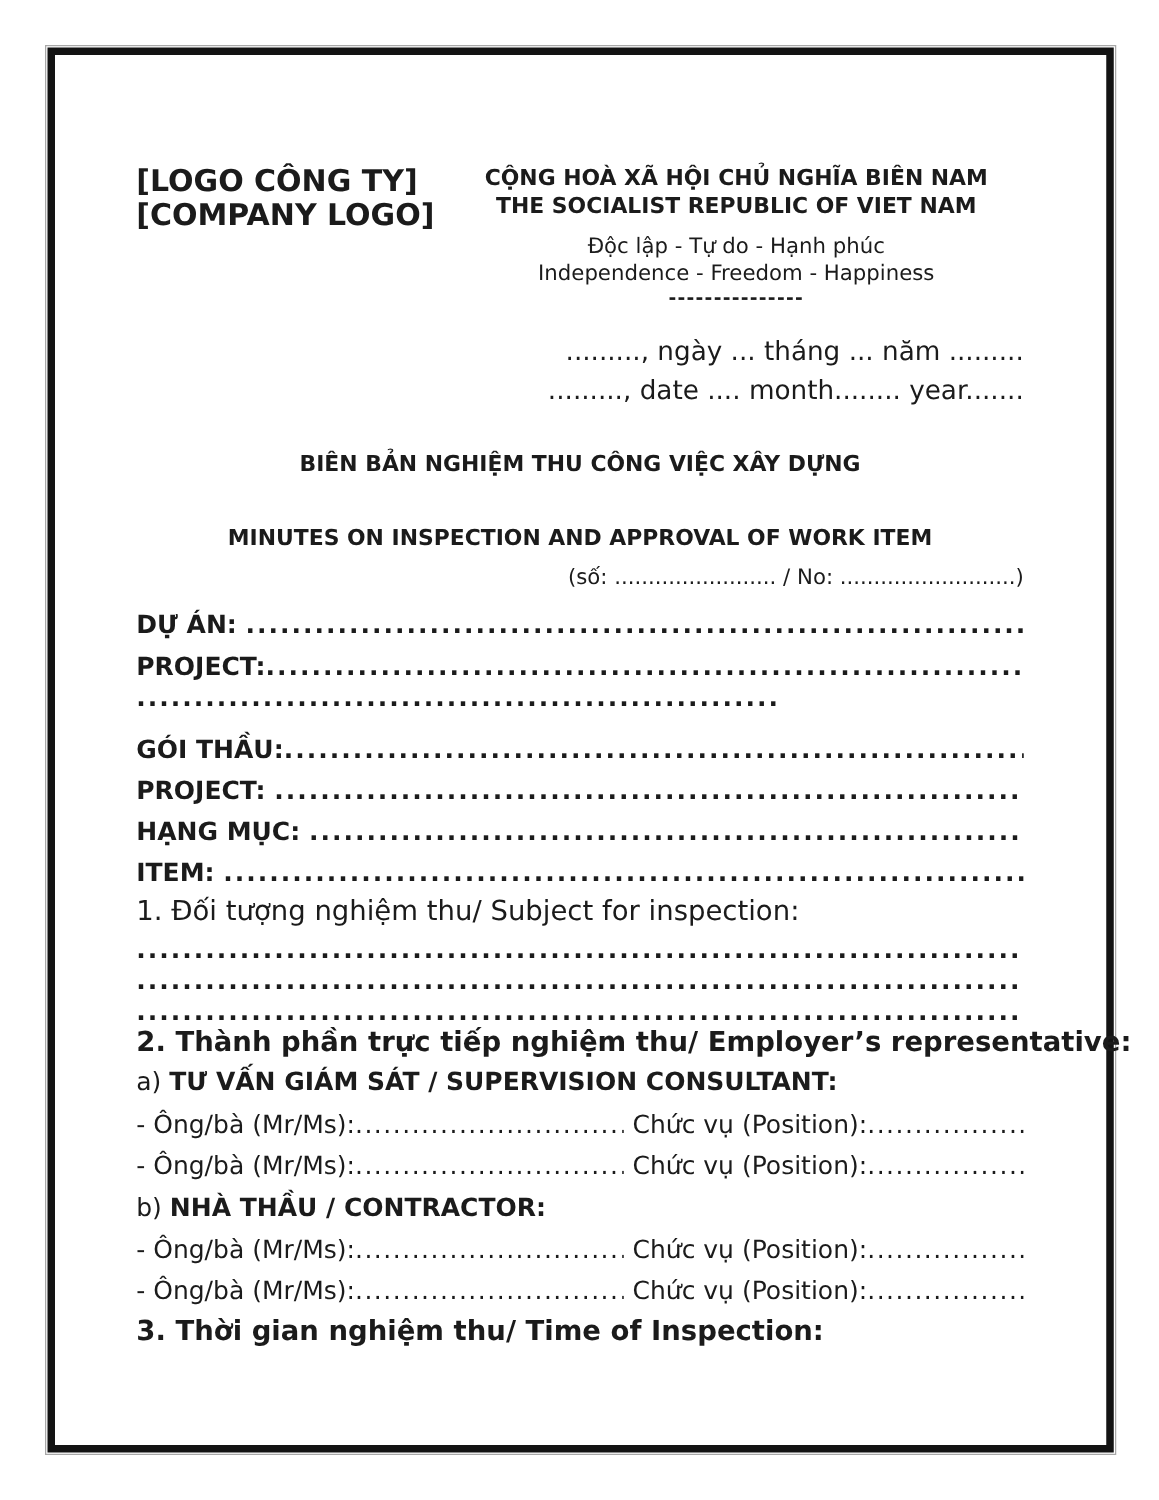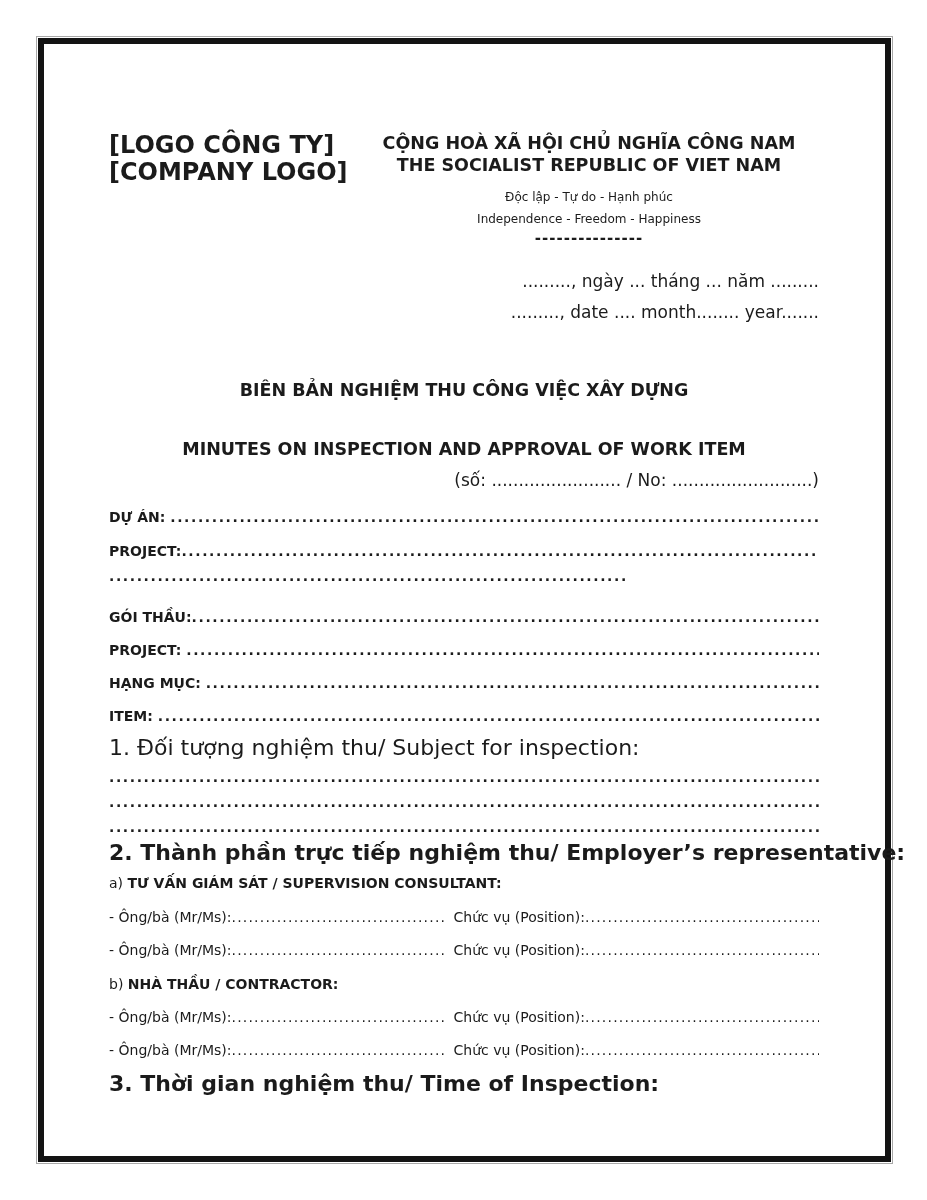--- a/index.html
+++ b/index.html
@@ -45,45 +45,45 @@
     line-height: 27px;
     white-space: nowrap;
   }
   .republic-block { flex: 1; text-align: center; }
   .rep-title {
     font-weight: bold;
     font-size: 17.5px;
     line-height: 22px;
     white-space: nowrap;
   }
-  .motto { font-size: 12px; line-height: 22px; white-space: nowrap; }
+  .motto { font-size: 17px; line-height: 22px; white-space: nowrap; }
   .motto.first { margin-top: 10px; }
   .dashes {
     font-size: 15px;
     font-weight: bold;
     line-height: 16px;
     letter-spacing: 1px;
   }
   .date-block { margin-top: 20px; text-align: right; }
-  .date-line { font-size: 17px; line-height: 31px; white-space: pre; }
+  .date-line { font-size: 21px; line-height: 31px; white-space: pre; }
   
   .title-vi, .title-en {
     text-align: center;
     font-weight: bold;
     font-size: 17.5px;
     line-height: 24px;
   }
-  .title-vi { margin-top: 50px; }
+  .title-vi { margin-top: 32px; }
   .title-en { margin-top: 35px; }
   .title-no { margin-top: 7px; text-align: right; font-size: 17px; line-height: 25px; }
   
   .row {
     display: flex;
     align-items: flex-start;
-    font-size: 14px;
+    font-size: 20px;
     line-height: 25px;
     margin-top: 8px;
   }
   .lbl { white-space: pre; flex: 0 0 auto; }
   .b { font-weight: bold; }
   .dots {
     flex: 1 1 auto;
     min-width: 0;
     overflow: hidden;
     white-space: nowrap;
@@ -112,21 +112,21 @@
 <div class="page">
   <div class="frame">
     <div class="content">
 
       <div class="header-row">
         <div class="logo-block">
           <div>[LOGO CÔNG TY]</div>
           <div>[COMPANY LOGO]</div>
         </div>
         <div class="republic-block">
-          <div class="rep-title">CỘNG HOÀ XÃ HỘI CHỦ NGHĨA CÔNG NAM</div>
+          <div class="rep-title">CỘNG HOÀ XÃ HỘI CHỦ NGHĨA BIÊN NAM</div>
           <div class="rep-title">THE SOCIALIST REPUBLIC OF VIET NAM</div>
           <div class="motto first">Độc lập - Tự do - Hạnh phúc</div>
           <div class="motto">Independence - Freedom - Happiness</div>
           <div class="dashes">---------------</div>
         </div>
       </div>
 
       <div class="date-block">
         <div class="date-line">........., ngày ... tháng ... năm .........</div>
         <div class="date-line">........., date .... month........ year.......</div>

